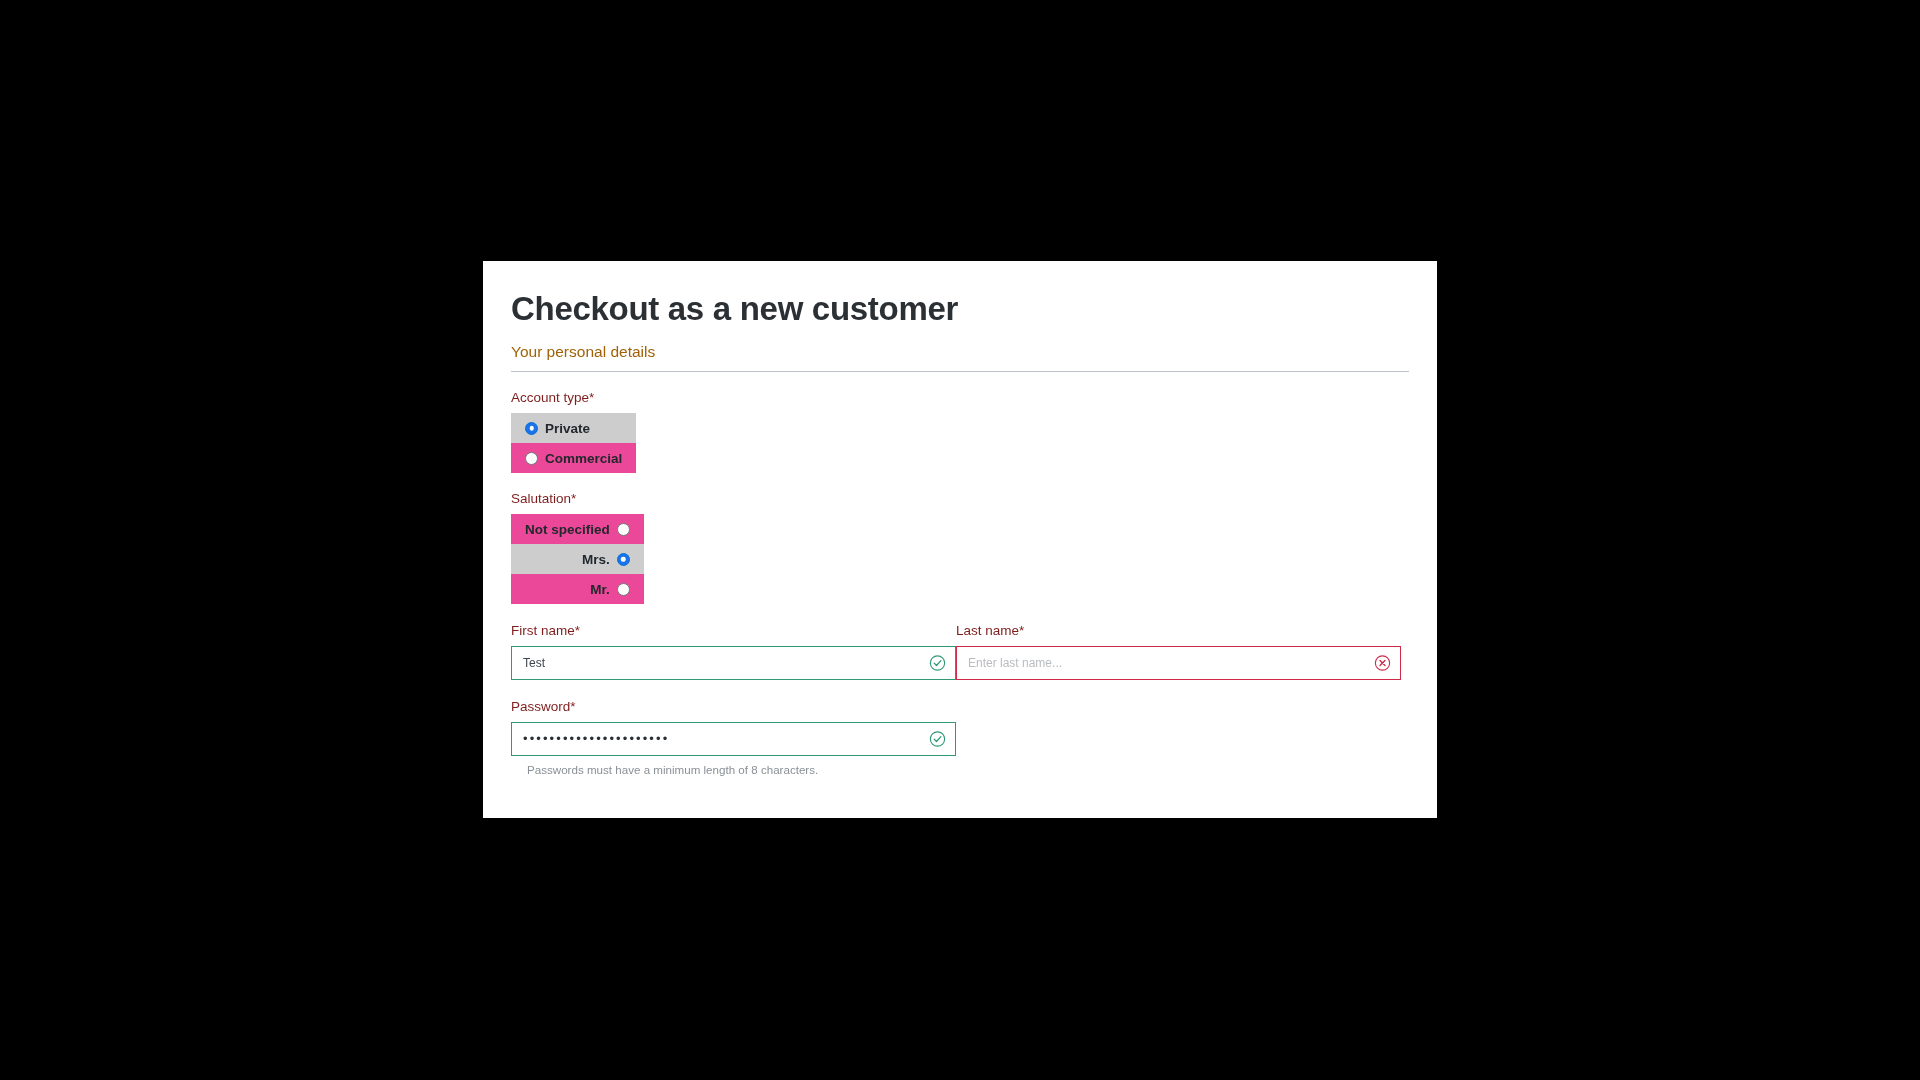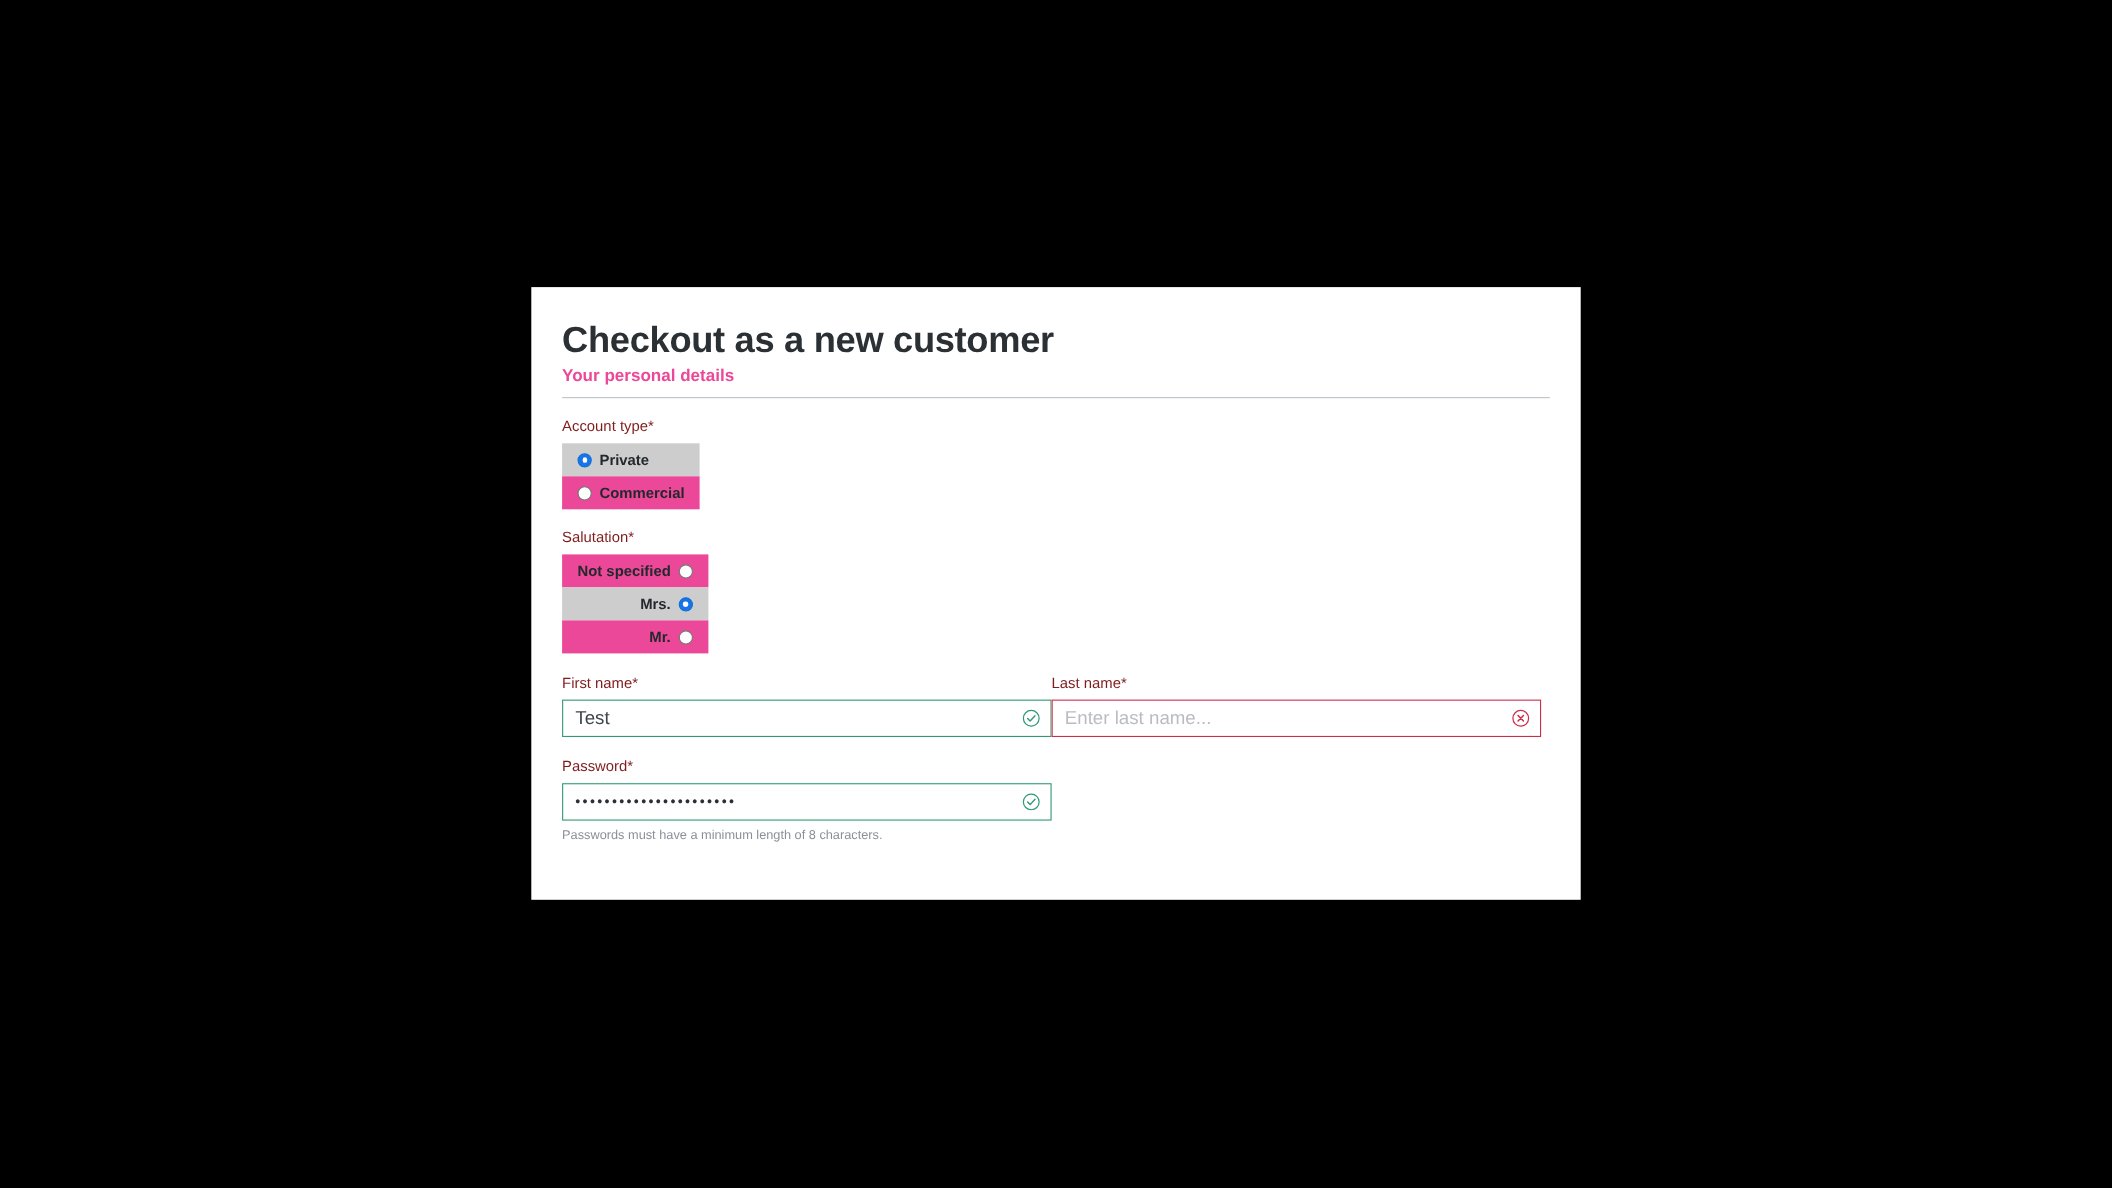--- a/index.html
+++ b/index.html
@@ -37,23 +37,23 @@
     font-weight: bold;
     color: #2b3035;
     letter-spacing: -0.3px;
     margin: 0;
     padding: 0;
     line-height: 40px;
   }
 
   .section-title {
     font-size: 15.5px;
-    font-weight: bold;
-    color: #ec4899;
-    margin: 3px 0 0 0;
+    font-weight: normal;
+    color: #a16207;
+    margin: 13px 0 0 0;
     line-height: 20px;
   }
 
   .divider {
     height: 1px;
     background: #bcc1c7;
     margin-top: 9px;
     width: 100%;
   }
 
@@ -135,21 +135,21 @@
   .input-wrap {
     position: relative;
     height: 34px;
   }
   .input-box {
     width: 100%;
     height: 34px;
     box-sizing: border-box;
     border: 1px solid #cfd4d9;
     background: #ffffff;
-    font-size: 17px;
+    font-size: 12px;
     font-family: "Liberation Sans", sans-serif;
     color: #3d444b;
     padding: 0 36px 0 11px;
     outline: none;
     border-radius: 0;
   }
   .input-box::placeholder {
     color: #b9bcc0;
   }
   .input-wrap.valid .input-box {
@@ -185,20 +185,21 @@
     display: flex;
     align-items: center;
     overflow: hidden;
   }
 
   .hint {
     font-size: 11.6px;
     color: #8a9097;
     margin-top: 6px;
     line-height: 15px;
+    margin-left: 16px;
   }
 </style>
 </head>
 <body>
 
 <div class="viewport">
   <div class="card">
 
     <h1 class="page-title">Checkout as a new customer</h1>
     <div class="section-title">Your personal details</div>

